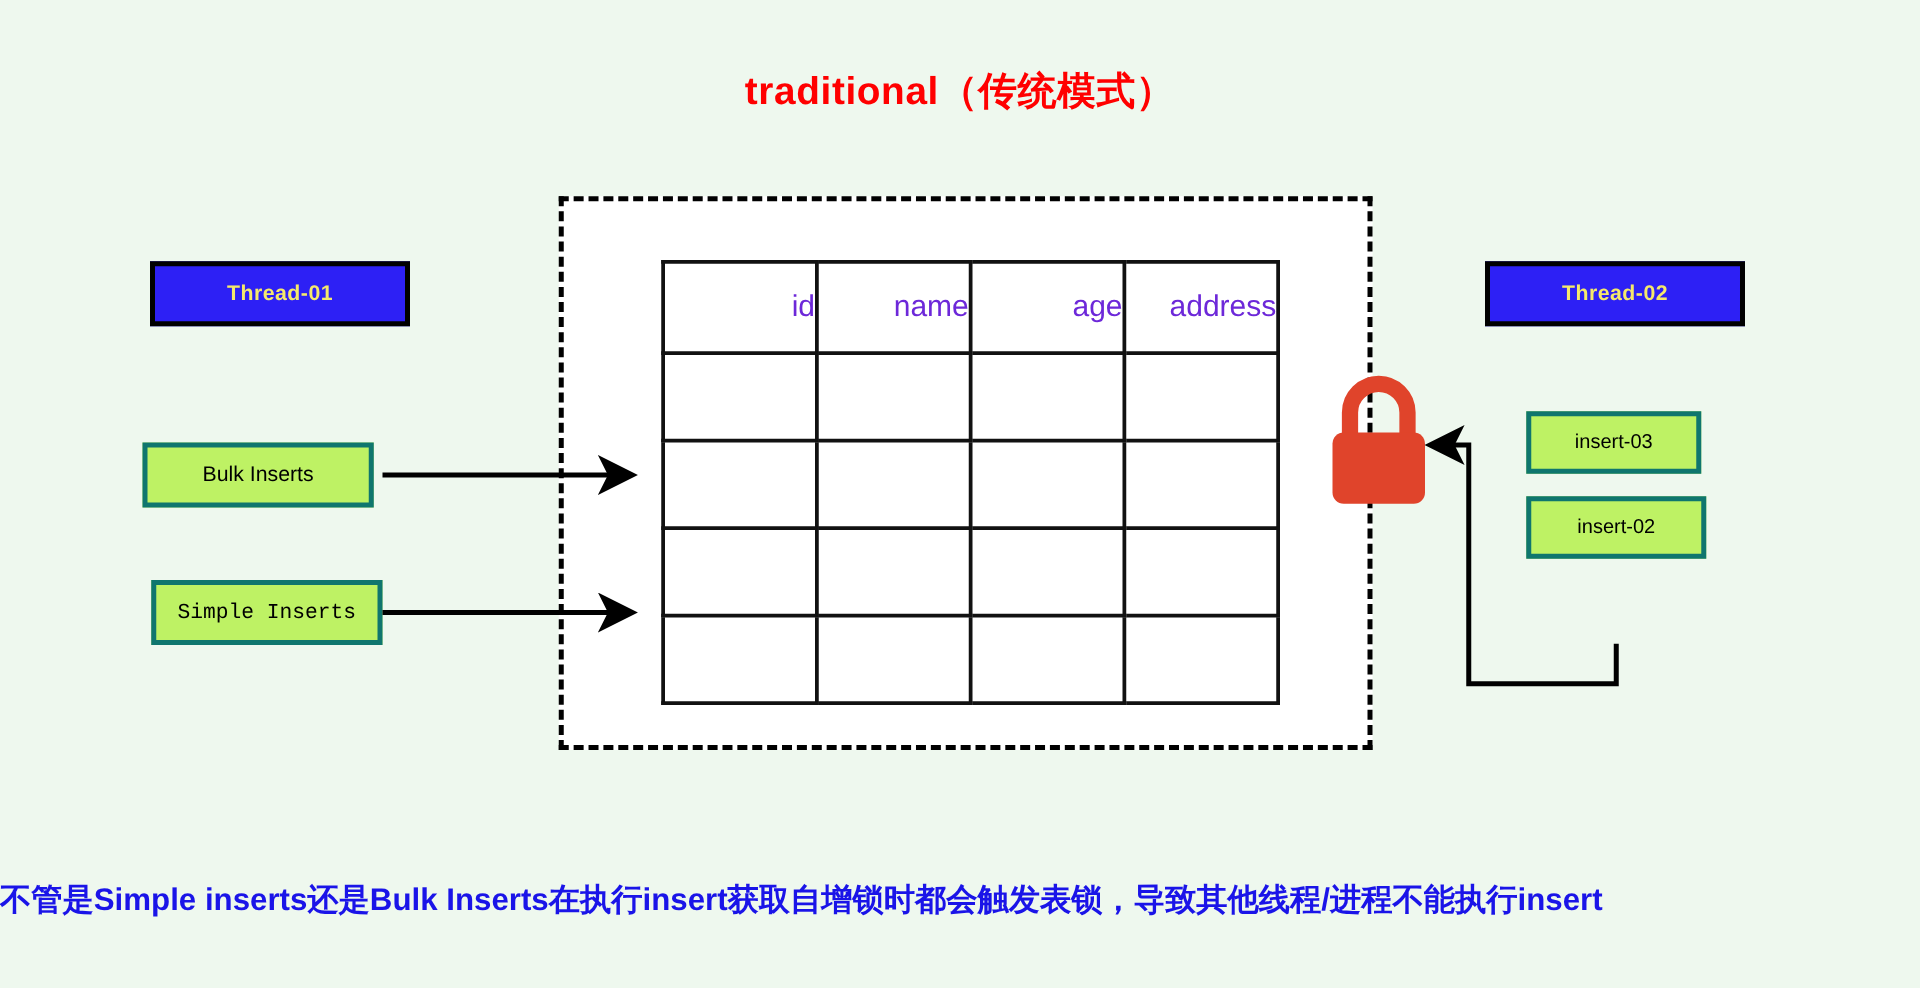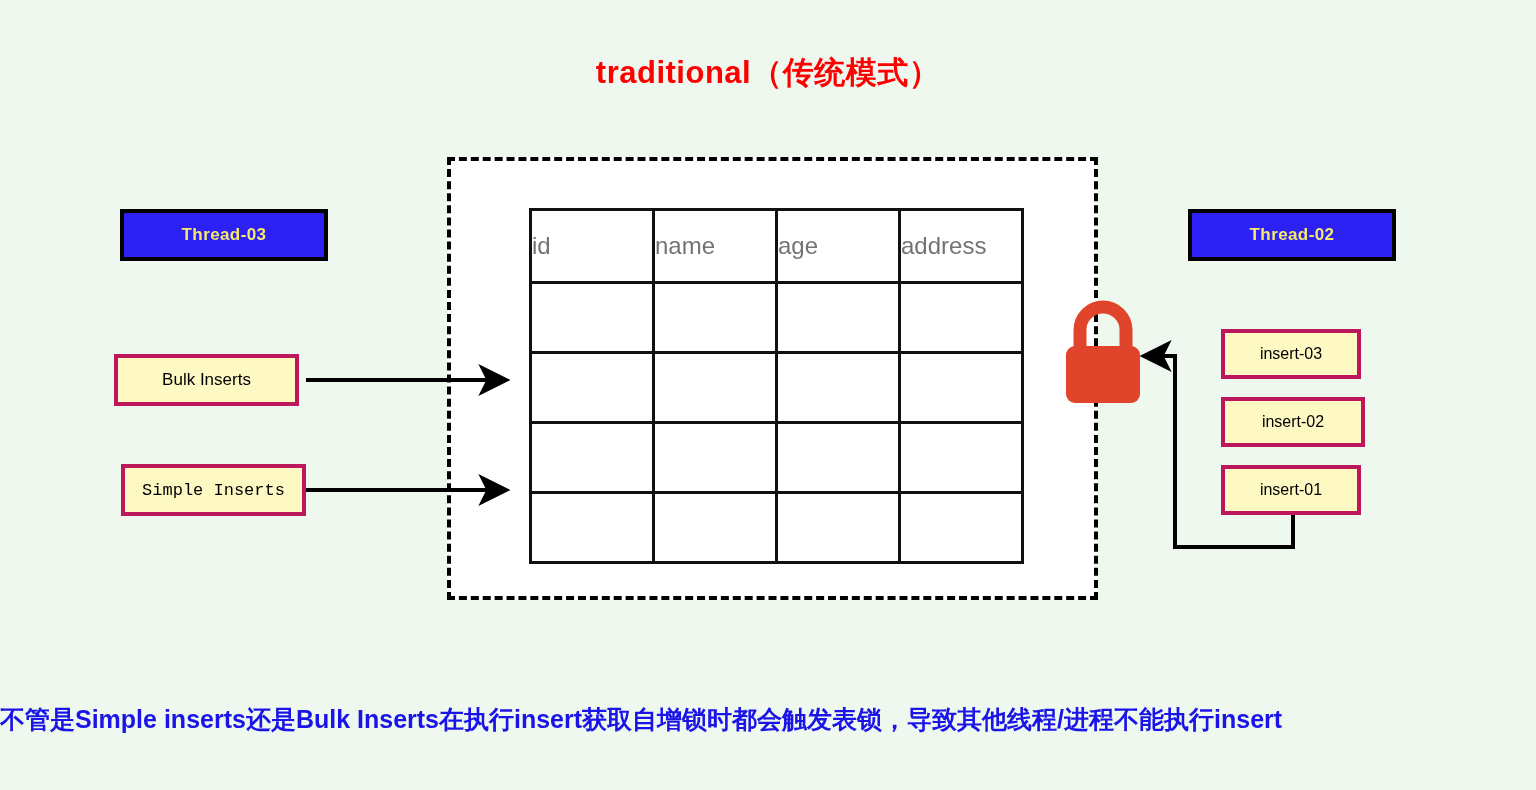--- a/index.html
+++ b/index.html
@@ -77,22 +77,22 @@
     display: flex;
     align-items: center;
     justify-content: center;
     letter-spacing: 0.4px;
   }
   #thread-01 { left: 120px; top: 209px; width: 208px; height: 52px; }
   #thread-02 { left: 1188px; top: 209px; width: 208px; height: 52px; }
 
   
   .green-box {
-    background: #fef9c3;
-    border: 4px solid #be185d;
+    background: #bef264;
+    border: 4px solid #0f766e;
     box-sizing: border-box;
     color: #000000;
     display: flex;
     align-items: center;
     justify-content: center;
   }
   #bulk-inserts   { left: 114px;  top: 354px; width: 185px; height: 52px; font-size: 17px; }
   #simple-inserts { left: 121px;  top: 464px; width: 185px; height: 52px; font-size: 17px; font-family: Liberation Mono, monospace; }
   #insert-03      { left: 1221px; top: 329px; width: 140px; height: 50px; font-size: 16px; }
   #insert-02      { left: 1221px; top: 397px; width: 144px; height: 50px; font-size: 16px; }
@@ -104,24 +104,24 @@
     top: 208px;
     width: 495px;
     height: 341px;
     border-collapse: collapse;
     background: #ffffff;
     table-layout: fixed;
   }
   #data-table td {
     border: 3px solid #111111;
     height: 67px;
-    text-align: left;
+    text-align: right;
     vertical-align: middle;
     font-size: 24px;
-    color: #737373;
+    color: #6d28d9;
     padding: 0;
   }
   #data-table tr.header-row td { height: 70px; }
 
   
   #caption {
     left: 0;
     top: 703px;
     width: 1536px;
     text-align: left;
@@ -179,29 +179,28 @@
       <tr>
         <td></td>
         <td></td>
         <td></td>
         <td></td>
       </tr>
     </tbody>
   </table>
 
 
-  <div class="abs thread-box" id="thread-01">Thread-03</div>
+  <div class="abs thread-box" id="thread-01">Thread-01</div>
   <div class="abs thread-box" id="thread-02">Thread-02</div>
 
   <div class="abs green-box" id="bulk-inserts">Bulk Inserts</div>
   <div class="abs green-box" id="simple-inserts">Simple Inserts</div>
 
   <div class="abs green-box" id="insert-03">insert-03</div>
   <div class="abs green-box" id="insert-02">insert-02</div>
-  <div class="abs green-box" id="insert-01">insert-01</div>
 
   <svg id="overlay" viewBox="0 0 1536 790">
     <defs>
       <marker id="arrowRight" viewBox="0 0 12 12" refX="10" refY="6" markerWidth="8" markerHeight="8" orient="auto-start-reverse">
         <path d="M 0 0 L 12 6 L 0 12 L 3 6 z" fill="#000000"></path>
       </marker>
       <marker id="arrowLeftEnd" viewBox="0 0 12 12" refX="10" refY="6" markerWidth="8" markerHeight="8" orient="auto-start-reverse">
         <path d="M 0 0 L 12 6 L 0 12 L 3 6 z" fill="#000000"></path>
       </marker>
     </defs>

